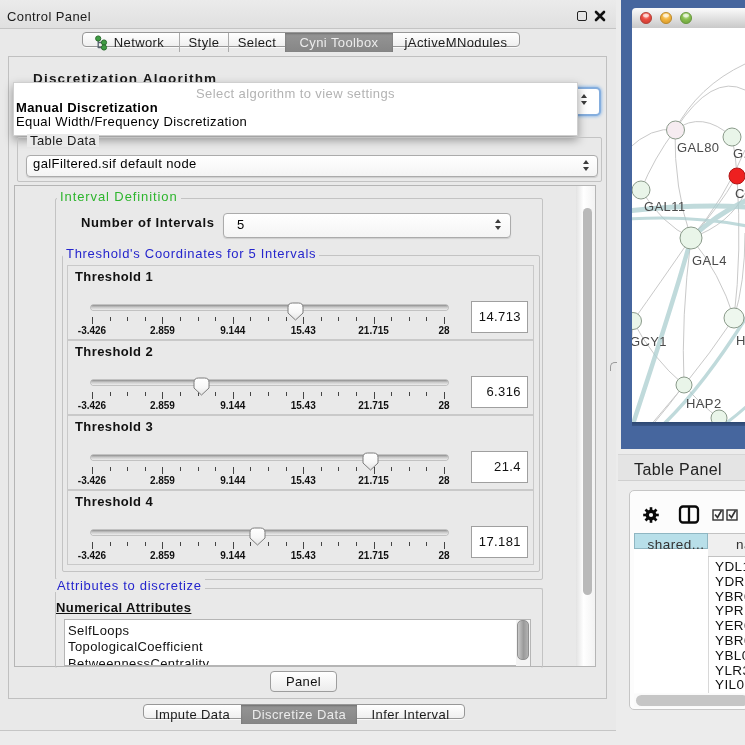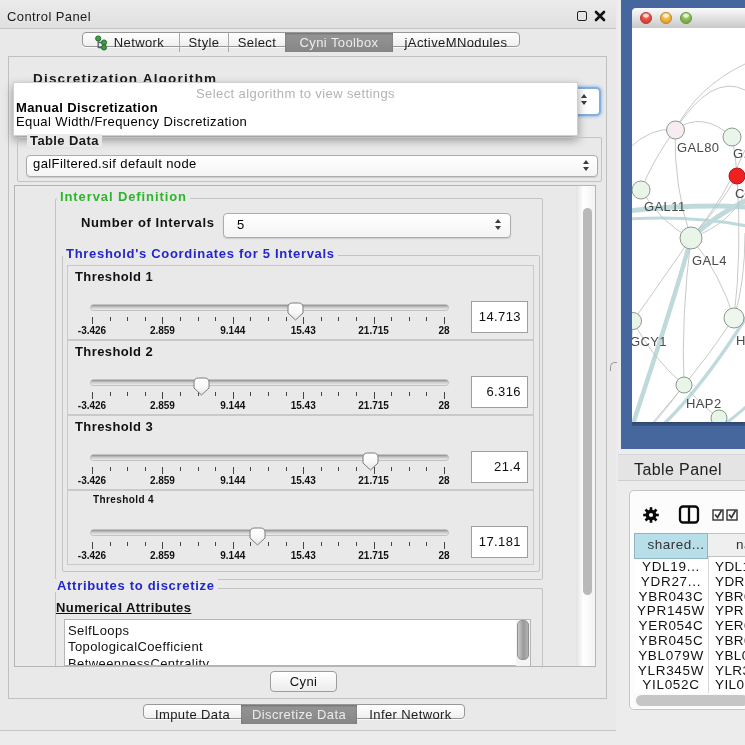--- a/index.html
+++ b/index.html
@@ -1,21 +1,21 @@
 <!DOCTYPE html>
 <html><head>
 <meta charset="utf-8">
 <style>
 html,body{margin:0;padding:0;}
 body{width:745px;height:745px;position:relative;overflow:hidden;
   font-family:"Liberation Sans",sans-serif;background:#ececec;font-size:13px;color:#111;letter-spacing:0.4px;}
 .abs{position:absolute;}
 .bold{font-weight:bold;}
 .grpbox{position:absolute;border:1px solid #c3c3c3;border-radius:2px;}
-.grplbl{position:absolute;background:#e9e9e9;padding:0 3px;line-height:13px;font-weight:bold;}
+.grplbl{position:absolute;background:#e9e9e9;padding:0 3px;line-height:13px;}
 .combo{position:absolute;background:linear-gradient(#ffffff,#f4f4f4);border:1px solid #ababab;
   border-radius:4px;box-shadow:0 1px 1px rgba(0,0,0,0.12);}
 .combo .ctext{position:absolute;left:10px;top:3px;line-height:16px;color:#000;}
 .updn{position:absolute;width:8px;height:13px;}
 .updn:before{content:"";position:absolute;left:0;top:1px;border-left:3.5px solid transparent;
   border-right:3.5px solid transparent;border-bottom:4.5px solid #3c3c3c;}
 .updn:after{content:"";position:absolute;left:0;bottom:1px;border-left:3.5px solid transparent;
   border-right:3.5px solid transparent;border-top:4.5px solid #3c3c3c;}
 .thrpanel{position:absolute;left:67px;width:467px;height:75px;border:1px solid #c9c9c9;background:#e9e9e9;box-sizing:border-box;}
 .track{position:absolute;left:23px;width:357px;top:39px;height:5px;border-radius:2px;
@@ -219,21 +219,21 @@
             <stop offset="0" stop-color="#ffffff"></stop>
             <stop offset="0.55" stop-color="#f7f7f7"></stop>
             <stop offset="1" stop-color="#e3e3e3"></stop>
           </linearGradient>
         </defs>
         <path d="M1 5.5 Q1 1 5.5 1 L11.5 1 Q16 1 16 5.5 L16 11 L8.5 18 L1 11 Z" fill="url(#tg2)" stroke="#7c7c7c" stroke-width="1"></path>
       </svg>
       <div class="vbox">21.4</div>
     </div>
     <div class="thrpanel" style="top:490px;">
-      <div class="abs bold" style="left:25px;top:3px;font-size:10px;">Threshold 4</div>
+      <div class="abs bold" style="left:7px;top:3px;font-size:13px;">Threshold 4</div>
       <div class="track"></div>
       <div class="tick" style="left:24.0px;top:51px;height:7px;"></div>
       <div class="tick" style="left:41.6px;top:51px;height:4px;"></div>
       <div class="tick" style="left:59.2px;top:51px;height:4px;"></div>
       <div class="tick" style="left:76.8px;top:51px;height:4px;"></div>
       <div class="tick" style="left:94.4px;top:51px;height:7px;"></div>
       <div class="tick" style="left:112.0px;top:51px;height:4px;"></div>
       <div class="tick" style="left:129.6px;top:51px;height:4px;"></div>
       <div class="tick" style="left:147.2px;top:51px;height:4px;"></div>
       <div class="tick" style="left:164.8px;top:51px;height:7px;"></div>
@@ -272,26 +272,26 @@
 <div class="grpbox" style="left:55px;top:588px;width:486px;height:79px;border-bottom:none;"></div>
 <div class="grplbl" style="left:54px;top:579px;color:#2525cd;letter-spacing:0.7px;">Attributes to discretize</div>
 <div class="abs bold" style="left:56px;top:600px;font-size:13px;letter-spacing:0.4px;text-decoration:underline;">Numerical Attributes</div>
 <div class="abs" style="left:64px;top:619px;width:467px;height:47px;background:#fff;border:1px solid #b5b5b5;box-sizing:border-box;overflow:hidden;">
   <div style="padding:3px 0 0 3px;line-height:16.4px;font-size:13px;">SelfLoops<br>TopologicalCoefficient<br>BetweennessCentrality</div>
 </div>
 <div class="abs" style="left:516px;top:620px;width:14px;height:46px;background:#f4f4f4;"></div>
 <div class="abs" style="left:517px;top:620px;width:12px;height:40px;border-radius:5px;background:linear-gradient(90deg,#cacaca,#9a9a9a 55%,#b2b2b2);border:1px solid #909090;box-sizing:border-box;"></div>
 
 <div class="abs" style="left:270px;top:671px;width:67px;height:21px;border:1px solid #9d9d9d;border-radius:4px;
-     background:linear-gradient(#ffffff,#ececec);text-align:center;line-height:20px;font-size:13px;box-sizing:border-box;">Cyni</div>
+     background:linear-gradient(#ffffff,#ececec);text-align:center;line-height:20px;font-size:13px;box-sizing:border-box;">Panel</div>
 
 <div class="segbar" style="left:143px;top:704px;width:322px;">
   <div class="seg" style="left:0;width:97px;">Impute Data</div>
   <div class="seg sel" style="left:97px;width:116px;">Discretize Data</div>
-  <div class="seg" style="left:213px;width:107px;">Infer Network</div>
+  <div class="seg" style="left:213px;width:107px;">Infer Interval</div>
 </div>
 
 <div class="abs" style="left:610px;top:362px;width:6px;height:8px;border:1.4px solid #9a9a9a;border-right:none;border-bottom:none;border-radius:5px 0 0 0;"></div>
 
 <div class="abs" style="left:621px;top:0;width:124px;height:450px;background:#46669e;"></div>
 <div class="abs" style="left:632px;top:8px;width:113px;height:20px;background:linear-gradient(#fbfbfb,#c9c9c9);border-bottom:1px solid #8e8e8e;border-radius:4px 0 0 0;"></div>
 <svg class="abs" style="left:632px;top:8px;" width="113" height="20" viewBox="0 0 113 20">
   <defs>
    <radialGradient id="rg" cx="0.5" cy="0.3" r="0.8">
         <stop offset="0" stop-color="#ffb6ae"></stop>
@@ -398,20 +398,19 @@
   <path d="M11 1.5 L11 17.5" stroke="#0a0a0a" stroke-width="2.3"></path>
 </svg>
 <svg class="abs" style="left:712px;top:508px;" width="30" height="13" viewBox="0 0 30 13">
   <rect x="1" y="2" width="10" height="10" fill="none" stroke="#333" stroke-width="1.4"></rect>
   <path d="M3 6.5 L5.5 9.5 L9.5 2.5" stroke="#333" stroke-width="1.6" fill="none"></path>
   <rect x="15" y="2" width="10" height="10" fill="none" stroke="#333" stroke-width="1.4"></rect>
   <path d="M17 6.5 L19.5 9.5 L23.5 2.5" stroke="#333" stroke-width="1.6" fill="none"></path>
 </svg>
 
 <div class="abs" style="left:634px;top:533px;width:111px;height:160px;overflow:hidden;background:#fff;">
-  <div style="position:absolute;left:0;top:0;width:74px;height:26px;background:#b8dfe9;border:1px solid #8fb6c2;box-sizing:border-box;text-align:center;line-height:22px;color:#333;font-size:13.5px;letter-spacing:0.5px;padding-left:10px;">shared...</div>
+  <div style="position:absolute;left:0;top:0;width:74px;height:16px;background:#b8dfe9;border:1px solid #8fb6c2;box-sizing:border-box;text-align:center;line-height:22px;color:#333;font-size:13.5px;letter-spacing:0.5px;padding-left:10px;">shared...</div>
   <div style="position:absolute;left:74px;top:0;width:40px;height:24px;background:#efefef;border-top:1px solid #c2c2c2;border-bottom:1px solid #c2c2c2;box-sizing:border-box;line-height:22px;color:#333;font-size:13.5px;padding-left:28px;">na</div>
   <div style="position:absolute;left:74px;top:24px;width:1px;height:140px;background:#d8d8d8;"></div>
-  <div id="rows1" style="position:absolute;left:0;top:27px;width:74px;text-align:center;font-size:13.5px;letter-spacing:0.7px;line-height:14.8px;color:#111;">YDL19...<br>YDR27...<br>YBR043C<br>YPR145W<br>YER054C<br>YBR045C<br>YBL079W<br>YLR345W<br>YIL052C</div>
   <div id="rows2" style="position:absolute;left:81px;top:27px;width:60px;font-size:13.5px;letter-spacing:0.4px;line-height:14.8px;color:#111;">YDL1<br>YDR2<br>YBR0<br>YPR1<br>YER0<br>YBR0<br>YBL0<br>YLR3<br>YIL0</div>
 </div>
 <div class="abs" style="left:634px;top:694px;width:111px;height:13px;background:#fafafa;"></div>
 <div class="abs" style="left:636px;top:695px;width:112px;height:11px;border-radius:6px;background:#c6c6c6;"></div>
 
 </body></html>

